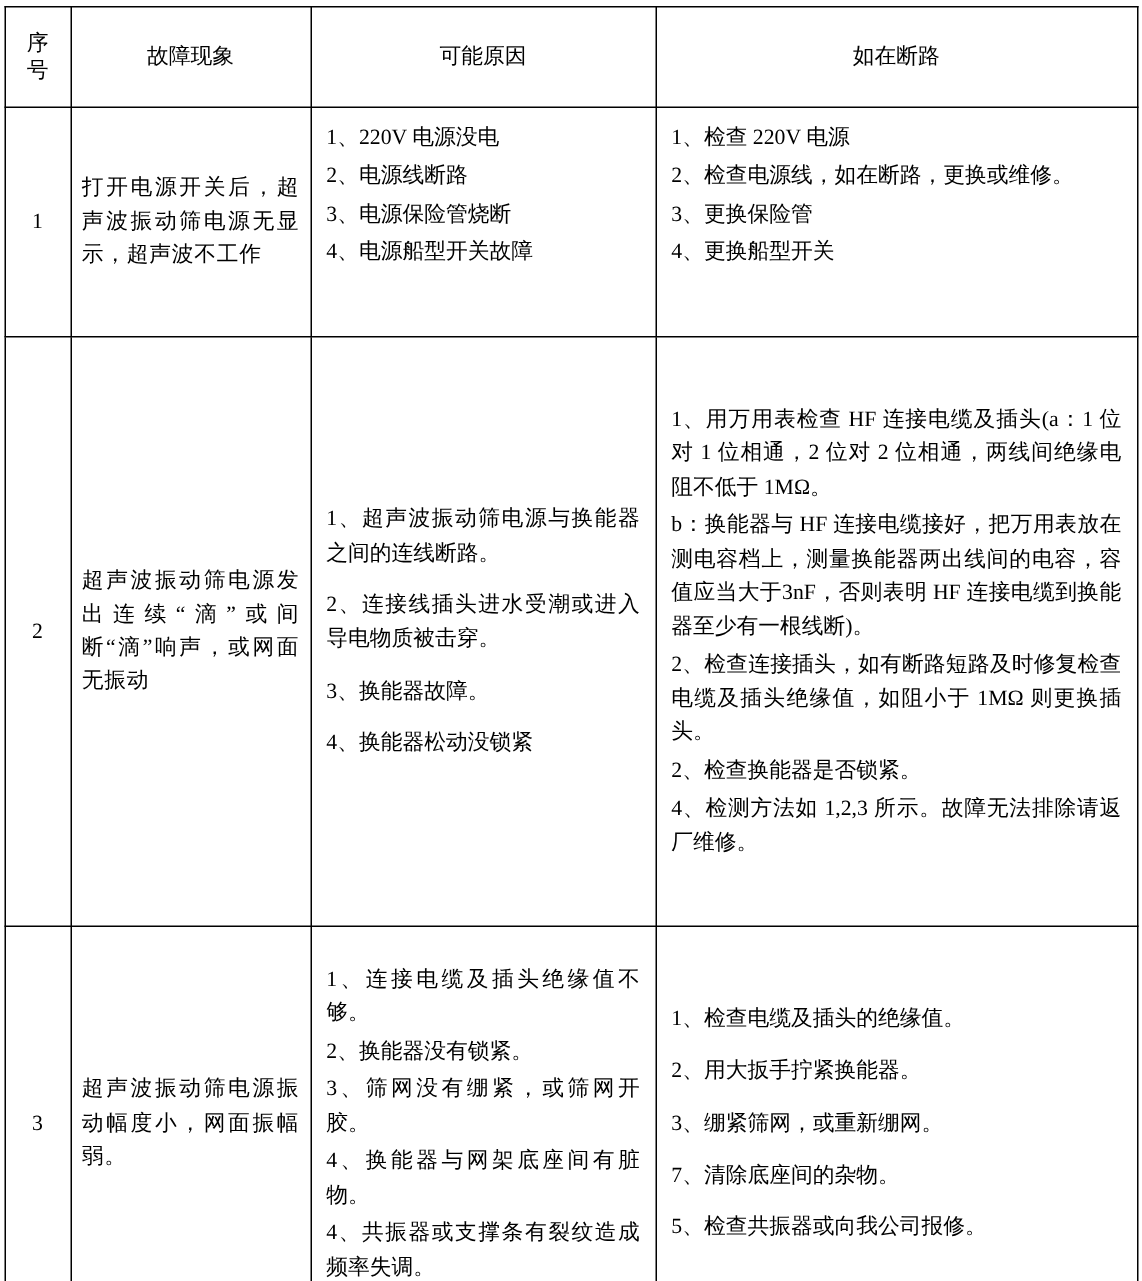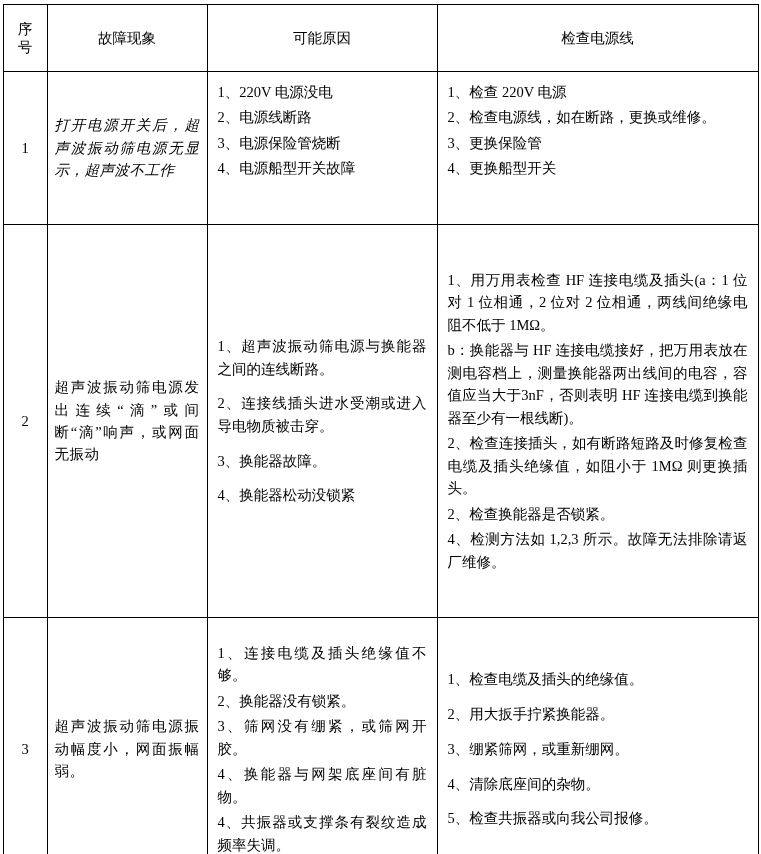--- a/index.html
+++ b/index.html
@@ -75,21 +75,21 @@
   
   tr.row-1 td { height: 140px; }
   tr.row-2 td { height: 380px; }
   tr.row-3 td { height: 250px; }
 
   tr.row-2 td.symptom-cell,
   tr.row-3 td.symptom-cell {
     vertical-align: middle;
     margin-left: 20px;
   }
-  tr.row-1 td.symptom-cell { vertical-align: middle; font-style: italic; }
+  tr.row-1 td.symptom-cell { vertical-align: middle; }
   tr.row-1 td.cause-cell,
   tr.row-1 td.remedy-cell { vertical-align: top; }
   .tight { line-height: 1.5; }
 </style>
 </head>
 <body>
 
 <div class="sheet">
   <table class="fault-table">
     <colgroup>
@@ -99,21 +99,21 @@
       <col class="c-remedy">
     </colgroup>
     <thead>
       <tr>
         <td>
           <div class="hdr-no">序</div>
           <div class="hdr-no">号</div>
         </td>
         <td>故障现象</td>
         <td>可能原因</td>
-        <td>检查电源线</td>
+        <td>如在断路</td>
       </tr>
     </thead>
     <tbody>
 
       <tr class="row-1">
         <td class="no-cell">1</td>
         <td class="symptom-cell">打开电源开关后，超声波振动筛电源无显示，超声波不工作</td>
         <td class="cause-cell">
           <p class="para">1、220V 电源没电</p>
           <p class="para">2、电源线断路</p>
@@ -153,20 +153,20 @@
           <p class="para">1、连接电缆及插头绝缘值不够。</p>
           <p class="para">2、换能器没有锁紧。</p>
           <p class="para">3、筛网没有绷紧，或筛网开胶。</p>
           <p class="para">4、换能器与网架底座间有脏物。</p>
           <p class="para">4、共振器或支撑条有裂纹造成频率失调。</p>
         </td>
         <td class="remedy-cell">
           <p class="para sp">1、检查电缆及插头的绝缘值。</p>
           <p class="para sp">2、用大扳手拧紧换能器。</p>
           <p class="para sp">3、绷紧筛网，或重新绷网。</p>
-          <p class="para sp">4、清除底座间的杂物。</p>
+          <p class="para sp">7、清除底座间的杂物。</p>
           <p class="para sp">5、检查共振器或向我公司报修。</p>
         </td>
       </tr>
 
     </tbody>
   </table>
 </div>
 
 </body></html>

